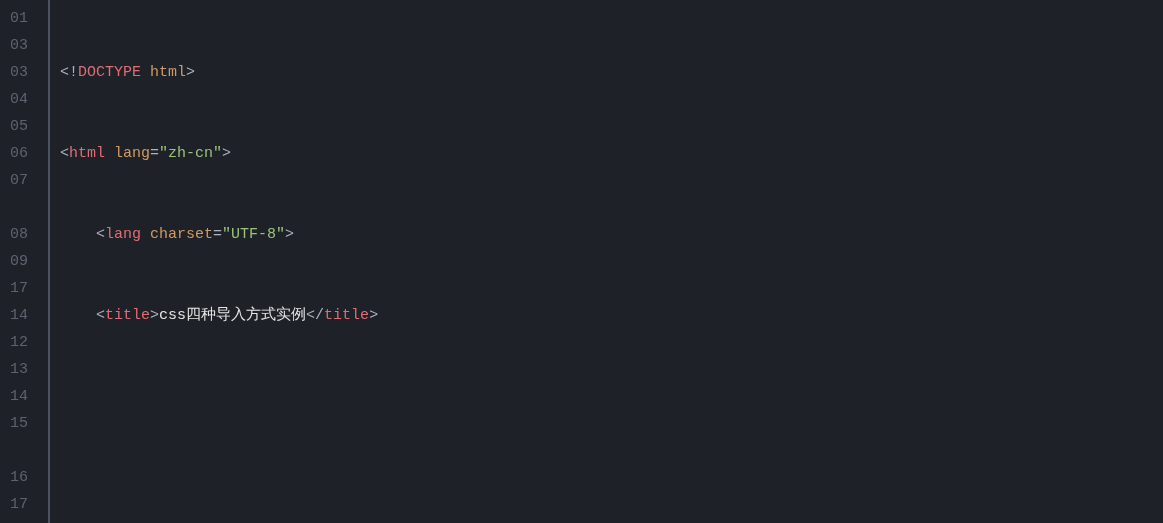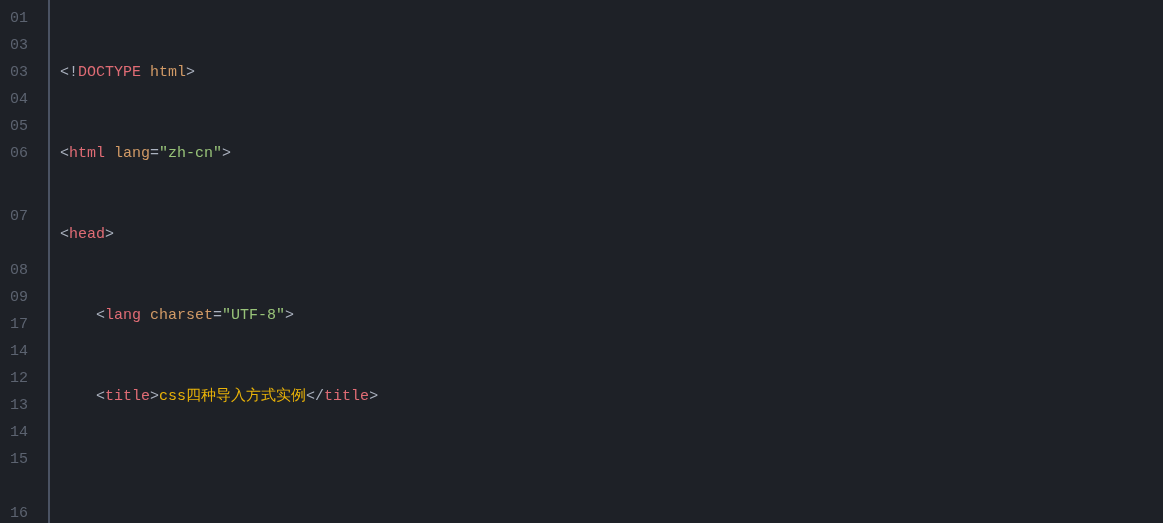--- a/index.html
+++ b/index.html
@@ -39,51 +39,50 @@
   }
   .code .line {
     display: block;
     height: 27px;
     line-height: 27px;
   }
   .punct { color: #abb2bf; }
   .tag   { color: #e06c75; }
   .attr  { color: #d19a66; }
   .str   { color: #98c379; }
-  .txt   { color: #eab308; margin-top: 19px; }
+  .txt   { color: #e5e5e5; margin-top: 19px; }
 </style>
 </head>
 <body>
 
 <div class="editor">
   <div class="gutter">
     <span class="ln">01</span>
     <span class="ln">03</span>
     <span class="ln">03</span>
     <span class="ln">04</span>
     <span class="ln">05</span>
     <span class="ln">06</span>
-    <span class="ln" style="height:54px;line-height:27px;margin-top:36px;">07</span>
+    <span class="ln" style="height:54px;line-height:27px;">07</span>
     <span class="ln">08</span>
     <span class="ln">09</span>
     <span class="ln">17</span>
     <span class="ln">14</span>
     <span class="ln">12</span>
     <span class="ln">13</span>
     <span class="ln">14</span>
     <span class="ln" style="height:54px;line-height:27px;">15</span>
     <span class="ln">16</span>
     <span class="ln">17</span>
     <span class="ln">18</span>
   </div>
 
   <div class="code">
     <span class="line"><span class="punct">&lt;!</span><span class="tag">DOCTYPE</span><span class="attr"> html</span><span class="punct">&gt;</span></span>
     <span class="line"><span class="punct">&lt;</span><span class="tag">html</span><span class="attr"> lang</span><span class="punct">=</span><span class="str">"zh-cn"</span><span class="punct">&gt;</span></span>
-    <span class="line"><span class="punct">&lt;</span><span class="tag">head</span><span class="punct">&gt;</span></span>
     <span class="line"><span>    </span><span class="punct">&lt;</span><span class="tag">lang</span><span class="attr"> charset</span><span class="punct">=</span><span class="str">"UTF-8"</span><span class="punct">&gt;</span></span>
     <span class="line"><span>    </span><span class="punct">&lt;</span><span class="tag">title</span><span class="punct">&gt;</span><span class="txt">css四种导入方式实例</span><span class="punct">&lt;/</span><span class="tag">title</span><span class="punct">&gt;</span></span>
     <span class="line"><span> </span></span>
     
     
     
     
     
     
     

